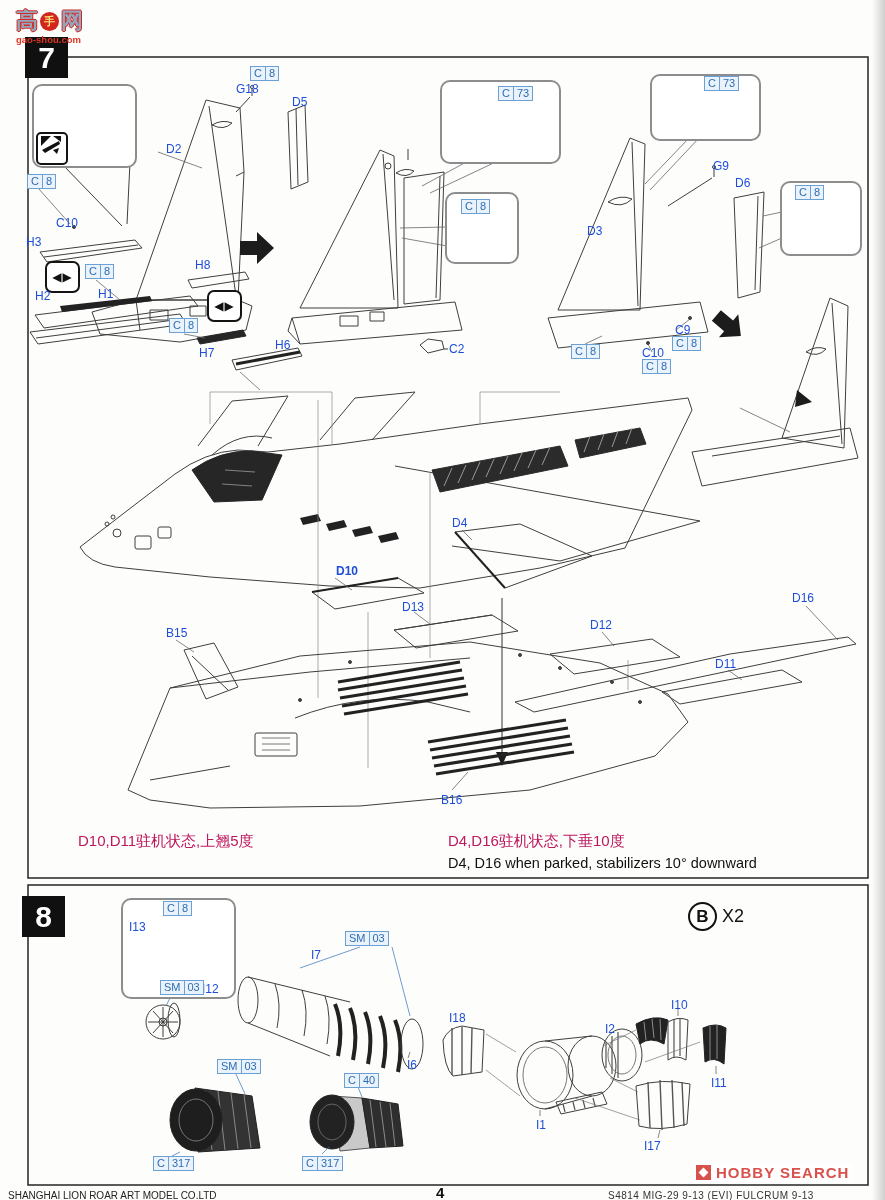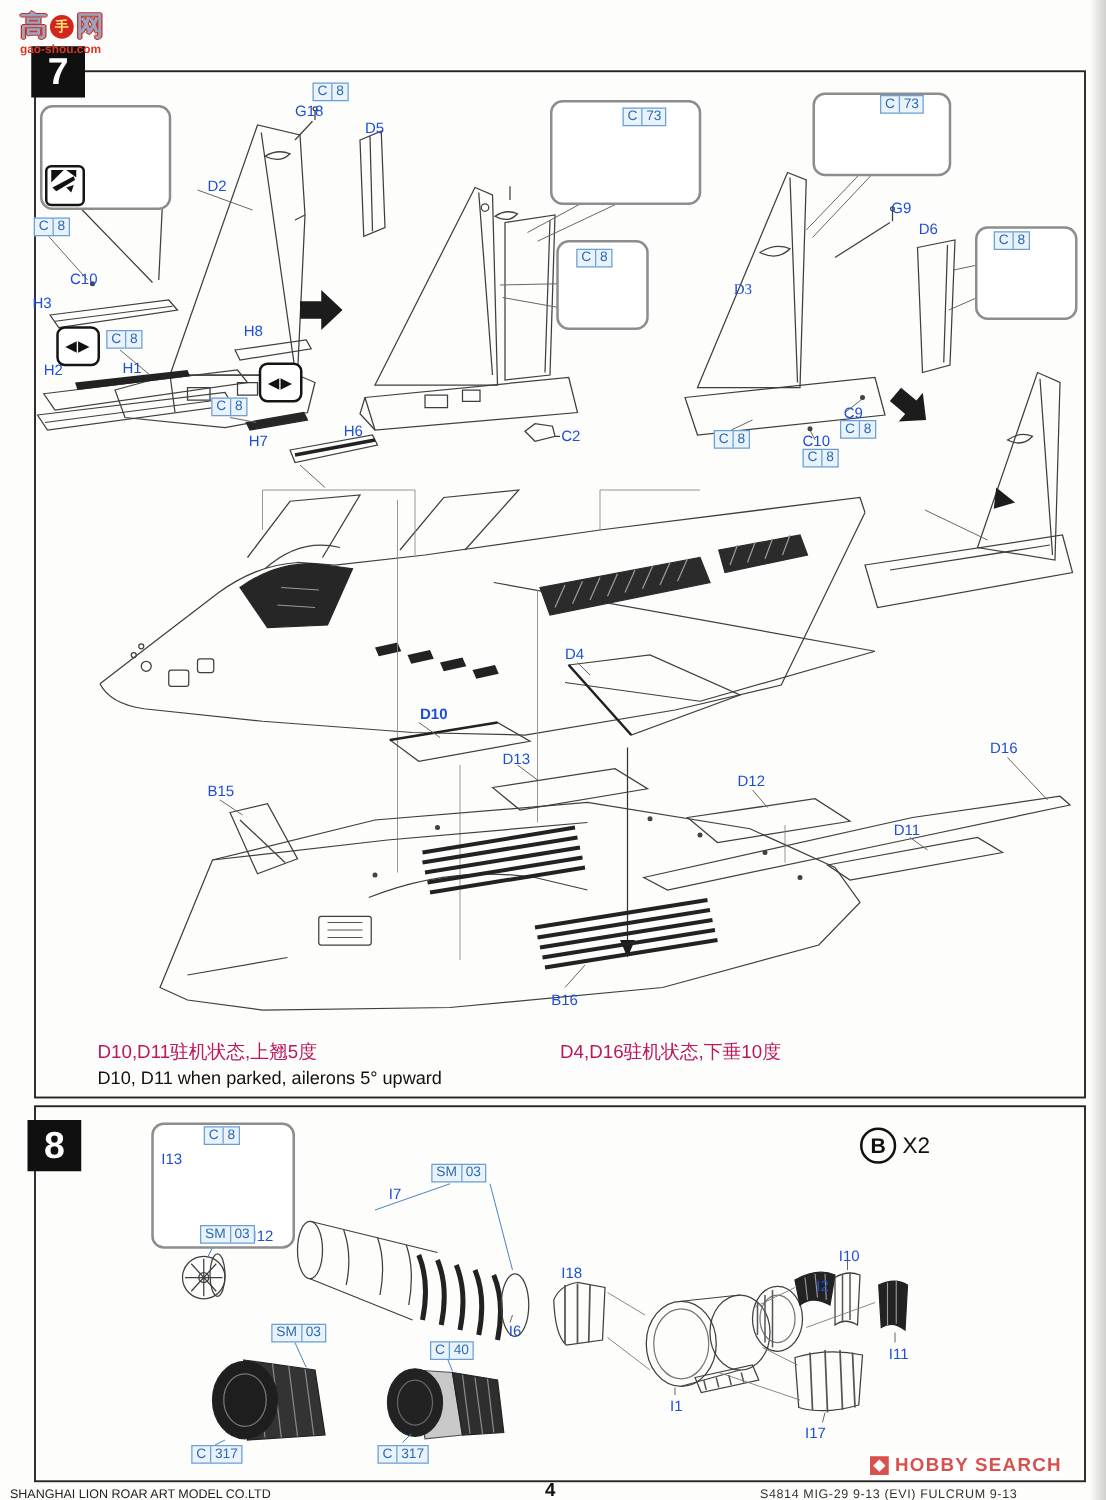--- a/index.html
+++ b/index.html
@@ -302,39 +302,39 @@
   <div class="lbl" style="left:292px;top:95px;">D5</div>
   <div class="lbl" style="left:139px;top:142px;margin-left:27px;">D2</div>
   <div class="lbl" style="left:56px;top:216px;">C10</div>
   <div class="lbl" style="left:26px;top:235px;">H3</div>
   <div class="lbl" style="left:35px;top:289px;">H2</div>
   <div class="lbl" style="left:98px;top:287px;">H1</div>
   <div class="lbl" style="left:195px;top:258px;">H8</div>
   <div class="lbl" style="left:199px;top:346px;">H7</div>
   <div class="lbl" style="left:275px;top:338px;">H6</div>
   <div class="lbl" style="left:449px;top:342px;">C2</div>
-  <div class="lbl" style="left:587px;top:224px;font-family:Liberation Serif, serif;">D3</div>
+  <div class="lbl" style="left:587px;top:224px;">D3</div>
   <div class="lbl" style="left:713px;top:159px;">G9</div>
   <div class="lbl" style="left:735px;top:176px;">D6</div>
   <div class="lbl" style="left:675px;top:323px;">C9</div>
   <div class="lbl" style="left:642px;top:346px;">C10</div>
   <div class="lbl" style="left:166px;top:626px;">B15</div>
   <div class="lbl" style="left:336px;top:564px;font-weight:bold;">D10</div>
   <div class="lbl" style="left:402px;top:600px;">D13</div>
   <div class="lbl" style="left:452px;top:516px;">D4</div>
   <div class="lbl" style="left:792px;top:591px;">D16</div>
   <div class="lbl" style="left:590px;top:618px;">D12</div>
   <div class="lbl" style="left:715px;top:657px;">D11</div>
   <div class="lbl" style="left:441px;top:793px;text-align:center;">B16</div>
   <div class="lbl" style="left:129px;top:920px;">I13</div>
   <div class="lbl" style="left:202px;top:982px;">I12</div>
   <div class="lbl" style="left:311px;top:948px;">I7</div>
   <div class="lbl" style="left:407px;top:1058px;">I6</div>
   <div class="lbl" style="left:449px;top:1011px;">I18</div>
-  <div class="lbl" style="left:605px;top:1022px;margin-left:48px;">I2</div>
+  <div class="lbl" style="left:605px;top:1022px;">I2</div>
   <div class="lbl" style="left:671px;top:998px;">I10</div>
   <div class="lbl" style="left:711px;top:1076px;text-align:right;">I11</div>
   <div class="lbl" style="left:536px;top:1118px;">I1</div>
   <div class="lbl" style="left:644px;top:1139px;">I17</div>
 
   <div class="plabel" style="left:250px;top:66px;">
       <span>C</span>
       <span class="pnum">8</span>
     </div>
   <div class="plabel" style="left:27px;top:174px;">
@@ -400,22 +400,22 @@
   <div class="plabel" style="left:153px;top:1156px;">
       <span>C</span>
       <span class="pnum">317</span>
     </div>
   <div class="plabel" style="left:302px;top:1156px;">
       <span>C</span>
       <span class="pnum">317</span>
     </div>
 
   <div class="note-cn" style="left:78px;top:832px;">D10,D11驻机状态,上翘5度</div>
-  <div class="note-en" style="left:78px;top:855px;">D10, D11 when parked, ailerons 5°  upward</div>
   <div class="note-cn" style="left:448px;top:832px;">D4,D16驻机状态,下垂10度</div>
+  <div class="note-en" style="left:448px;top:855px;">D4, D16 when parked, stabilizers 10°  downward</div>
 
   <div class="bx2" style="left:688px;top:902px;">
     <span class="bcirc">B</span>
     <span class="bqty">X2</span>
   </div>
 
   <div class="wm">
     <div class="wm-row">
       <span class="wm-char">高</span>
       <span class="wm-icon">手</span>

